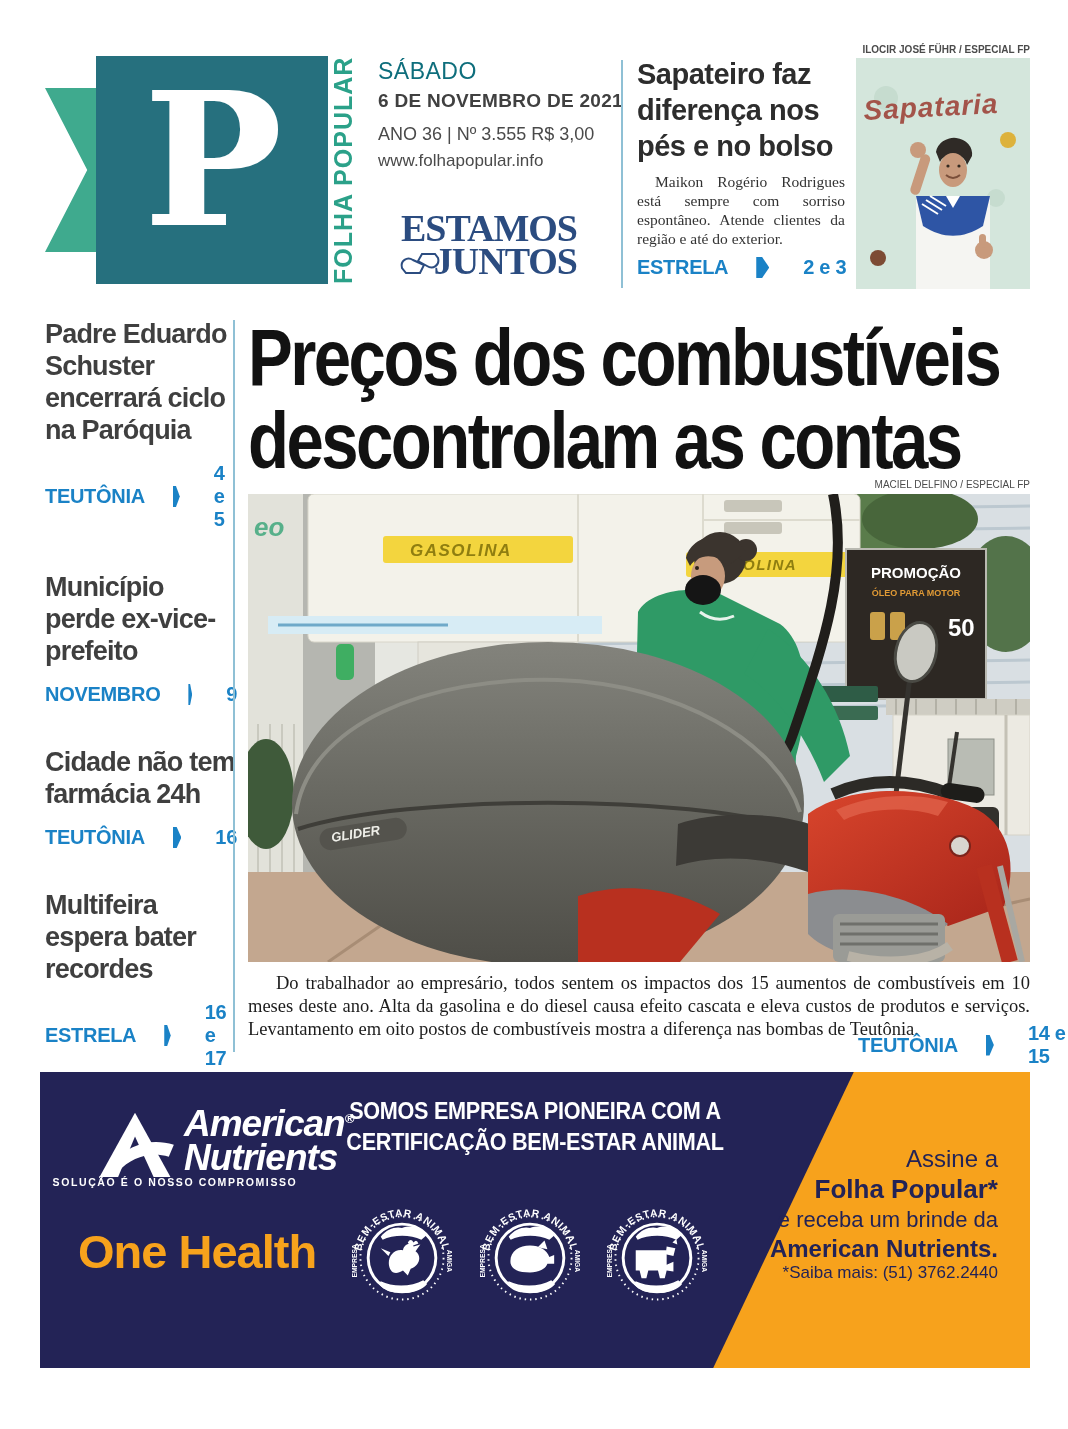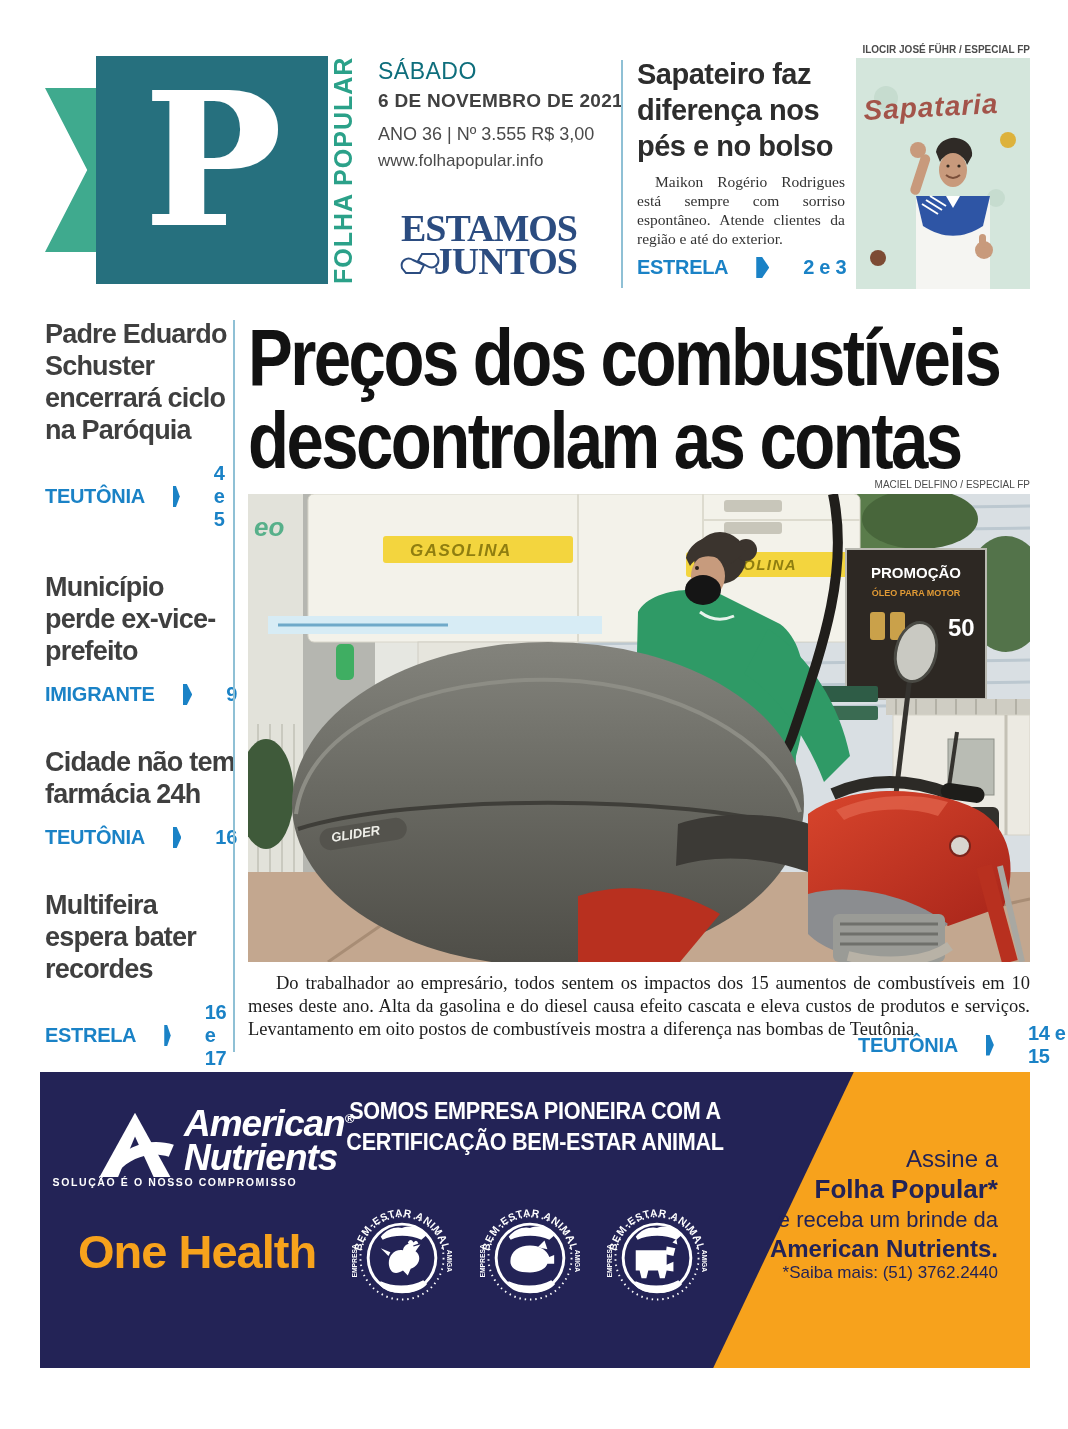--- a/index.html
+++ b/index.html
@@ -144,21 +144,21 @@
       <div class="sb-title">Padre Eduardo Schuster encerrará ciclo na Paróquia</div>
       <div class="tagrow tag-blue">
         <span>TEUTÔNIA</span>
         <span class="arrow"></span>
         <span class="pages">4 e 5</span>
       </div>
     </div>
     <div class="sb-item">
       <div class="sb-title">Município perde ex-vice-prefeito</div>
       <div class="tagrow tag-blue">
-        <span>IMIGRANTE</span>
+        <span>NOVEMBRO</span>
         <span class="arrow"></span>
         <span class="pages">9</span>
       </div>
     </div>
     <div class="sb-item">
       <div class="sb-title">Cidade não tem farmácia 24h</div>
       <div class="tagrow tag-blue">
         <span>TEUTÔNIA</span>
         <span class="arrow"></span>
         <span class="pages">16</span>

